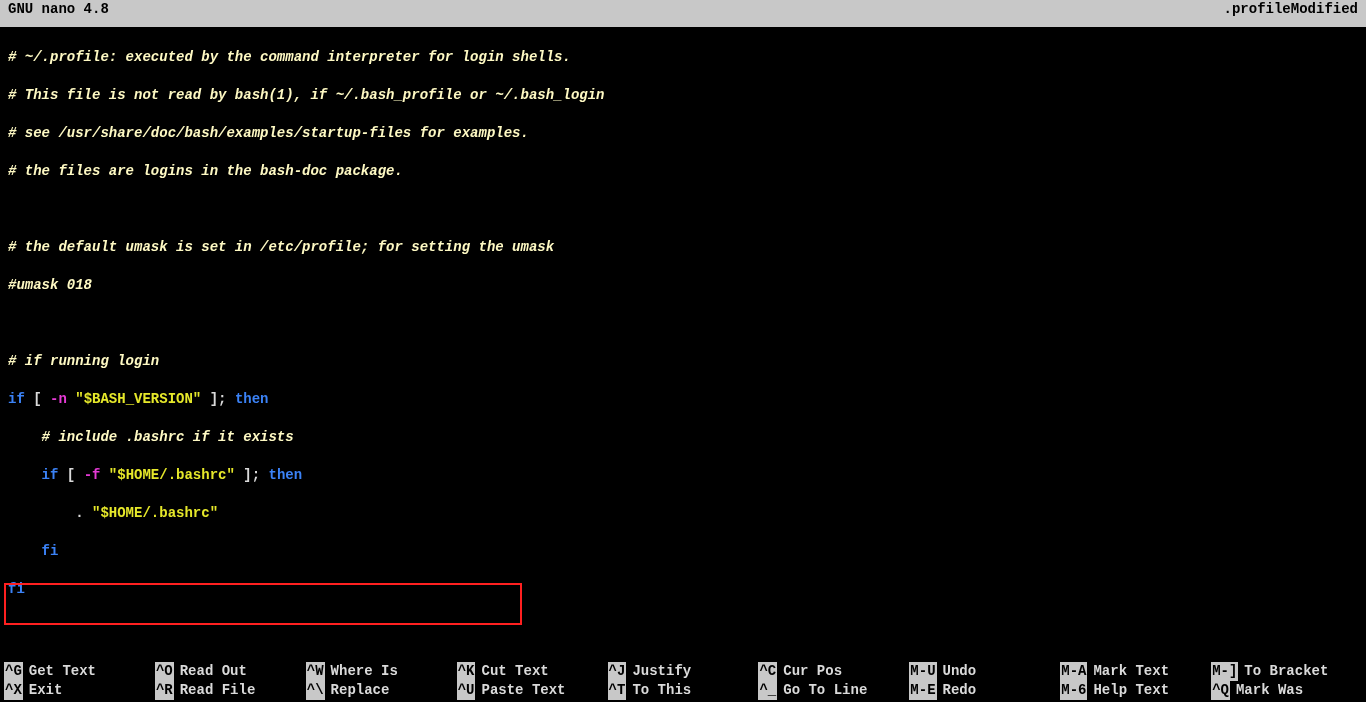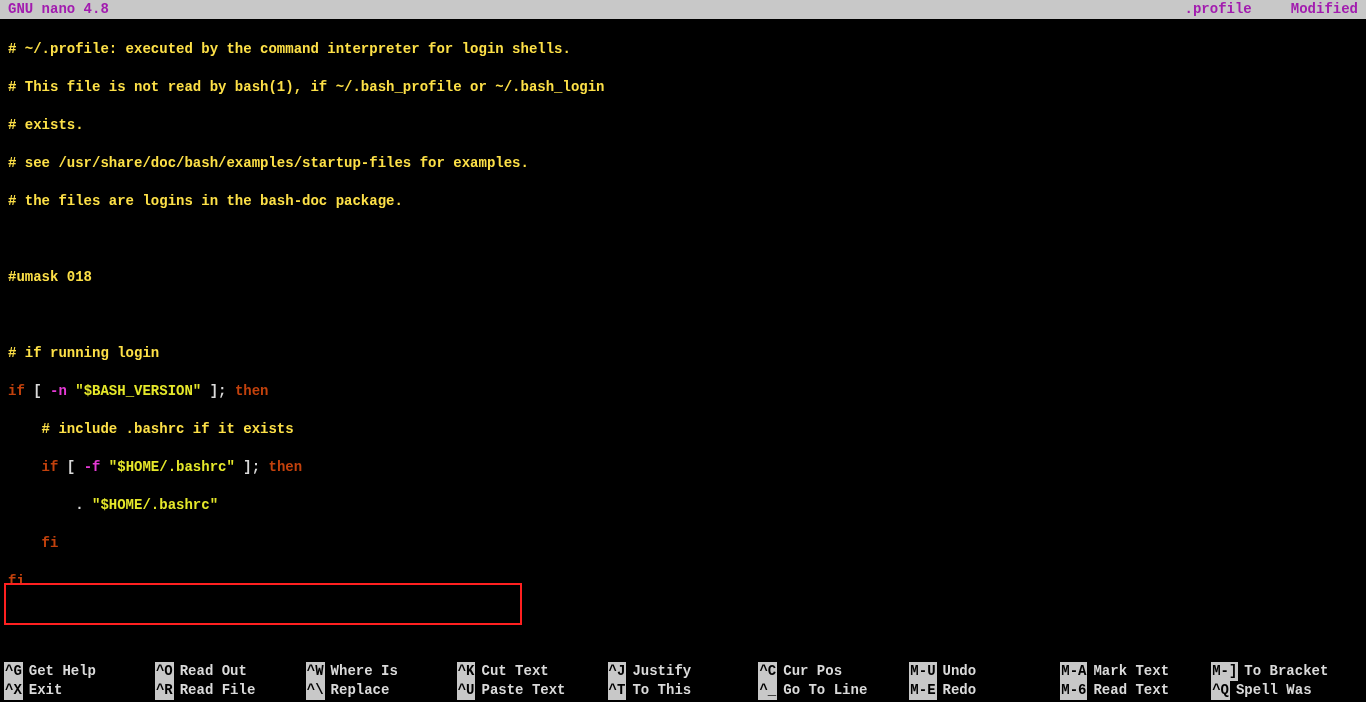--- a/index.html
+++ b/index.html
@@ -8,38 +8,37 @@
   font-family: 'Courier New', monospace;
   font-size: 14px;
   font-weight: bold;
   width: 1366px;
   height: 702px;
   overflow: hidden;
   position: relative;
 }
 .titlebar {
   background: #c8c8c8;
-  color: #a21caf;
-  height: 19px;
+  color: #000000;
+  height: 27px;
   line-height: 19px;
   display: flex;
   padding: 0 8px;
   font-weight: bold;
-  gap: 39px;
 }
 .titlebar .left { flex: 0 0 auto; }
 .titlebar .center { flex: 1; text-align: right; }
 .titlebar .right { flex: 0 0 auto; }
 .editor {
   padding: 2px 8px 0 8px;
   line-height: 19px;
   white-space: pre;
 }
-.comment { color: #fde047; }
-.kw { color: #c2410c; }
+.comment { color: #fef9c3; font-style: italic; }
+.kw { color: #3b82f6; }
 .opt { color: #e63ad6; }
 .str { color: #e6e82a; }
 .plain { color: #dadada; }
 .highlight-box {
   border: 2px solid #ff2020;
   position: absolute;
   left: 4px;
   top: 583px;
   width: 518px;
   height: 42px;
@@ -72,24 +71,24 @@
 
 <div class="titlebar">
   <span class="left">GNU nano 4.8</span>
   <span class="center">.profile</span>
   <span class="right">Modified</span>
 </div>
 
 <div class="editor">
 <div><span class="comment"># ~/.profile: executed by the command interpreter for login shells.</span></div>
 <div><span class="comment"># This file is not read by bash(1), if ~/.bash_profile or ~/.bash_login</span></div>
-<div><span class="comment"># exists.</span></div>
 <div><span class="comment"># see /usr/share/doc/bash/examples/startup-files for examples.</span></div>
 <div><span class="comment"># the files are logins in the bash-doc package.</span></div>
 <div>&nbsp;</div>
+<div><span class="comment"># the default umask is set in /etc/profile; for setting the umask</span></div>
 <div><span class="comment">#umask 018</span></div>
 <div>&nbsp;</div>
 <div><span class="comment"># if running login</span></div>
 <div><span class="kw">if</span><span class="plain"> [ </span><span class="opt">-n</span><span class="plain"> </span><span class="str">"$BASH_VERSION"</span><span class="plain"> ]; </span><span class="kw">then</span></div>
 <div><span class="comment">    # include .bashrc if it exists</span></div>
 <div><span class="plain">    </span><span class="kw">if</span><span class="plain"> [ </span><span class="opt">-f</span><span class="plain"> </span><span class="str">"$HOME/.bashrc"</span><span class="plain"> ]; </span><span class="kw">then</span></div>
 <div><span class="plain">        . </span><span class="str">"$HOME/.bashrc"</span></div>
 <div><span class="plain">    </span><span class="kw">fi</span></div>
 <div><span class="kw">fi</span></div>
 <div>&nbsp;</div>
@@ -106,21 +105,21 @@
 
 
 </div>
 
 <div class="highlight-box"></div>
 
 <div class="shortcuts">
   <div class="shortcut-row">
     <div class="shortcut">
         <span class="key">^G</span>
-        <span class="label">Get Help</span>
+        <span class="label">Get Text</span>
       </div>
     <div class="shortcut">
         <span class="key">^O</span>
         <span class="label">Read Out</span>
       </div>
     <div class="shortcut">
         <span class="key">^W</span>
         <span class="label">Where Is</span>
       </div>
     <div class="shortcut">
@@ -172,20 +171,20 @@
     <div class="shortcut">
         <span class="key">^_</span>
         <span class="label">Go To Line</span>
       </div>
     <div class="shortcut">
         <span class="key">M-E</span>
         <span class="label">Redo</span>
       </div>
     <div class="shortcut">
         <span class="key">M-6</span>
-        <span class="label">Read Text</span>
+        <span class="label">Help Text</span>
       </div>
     <div class="shortcut">
         <span class="key">^Q</span>
-        <span class="label">Spell Was</span>
+        <span class="label">Mark Was</span>
       </div>
   </div>
 </div>
 
 </body></html>

